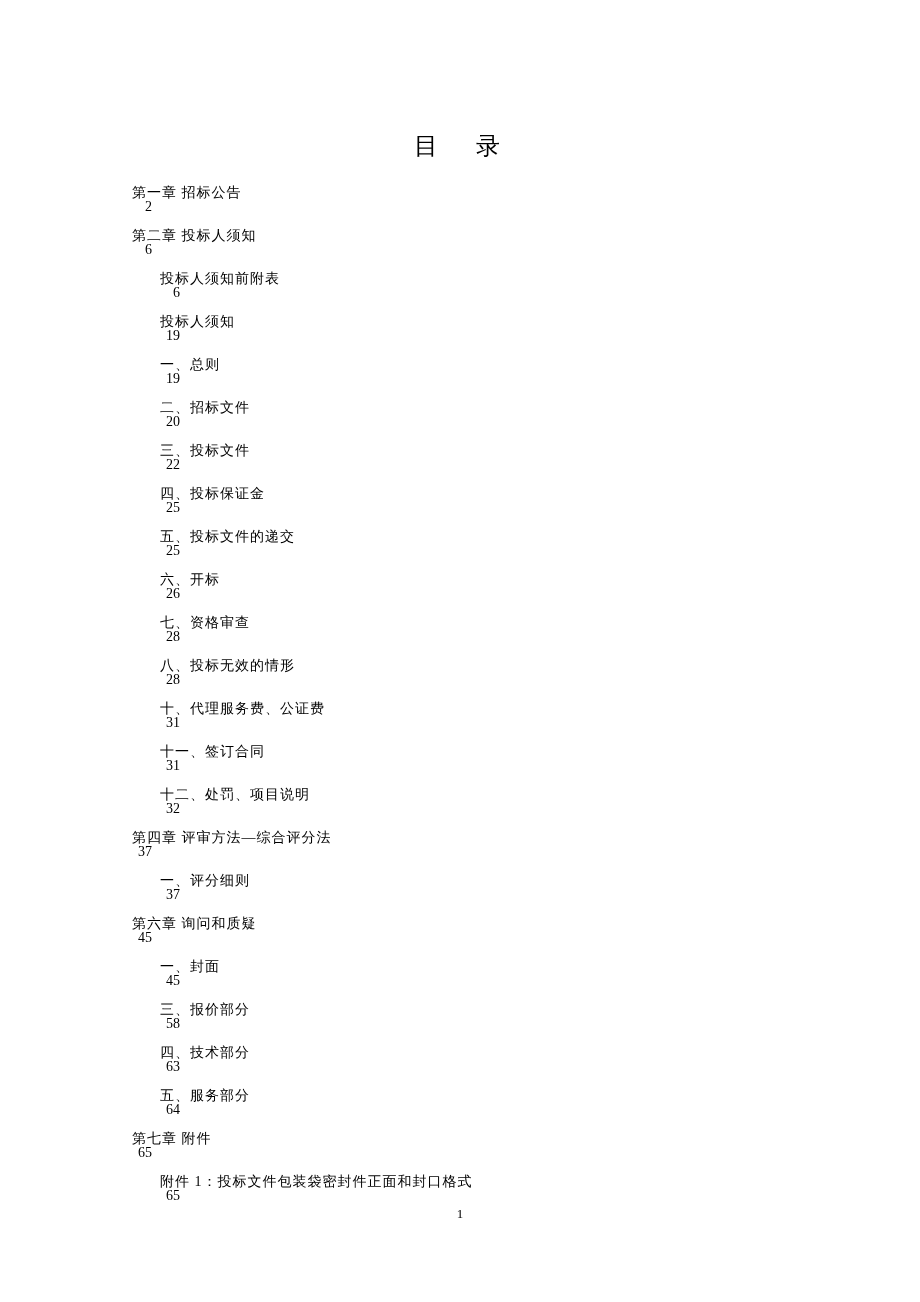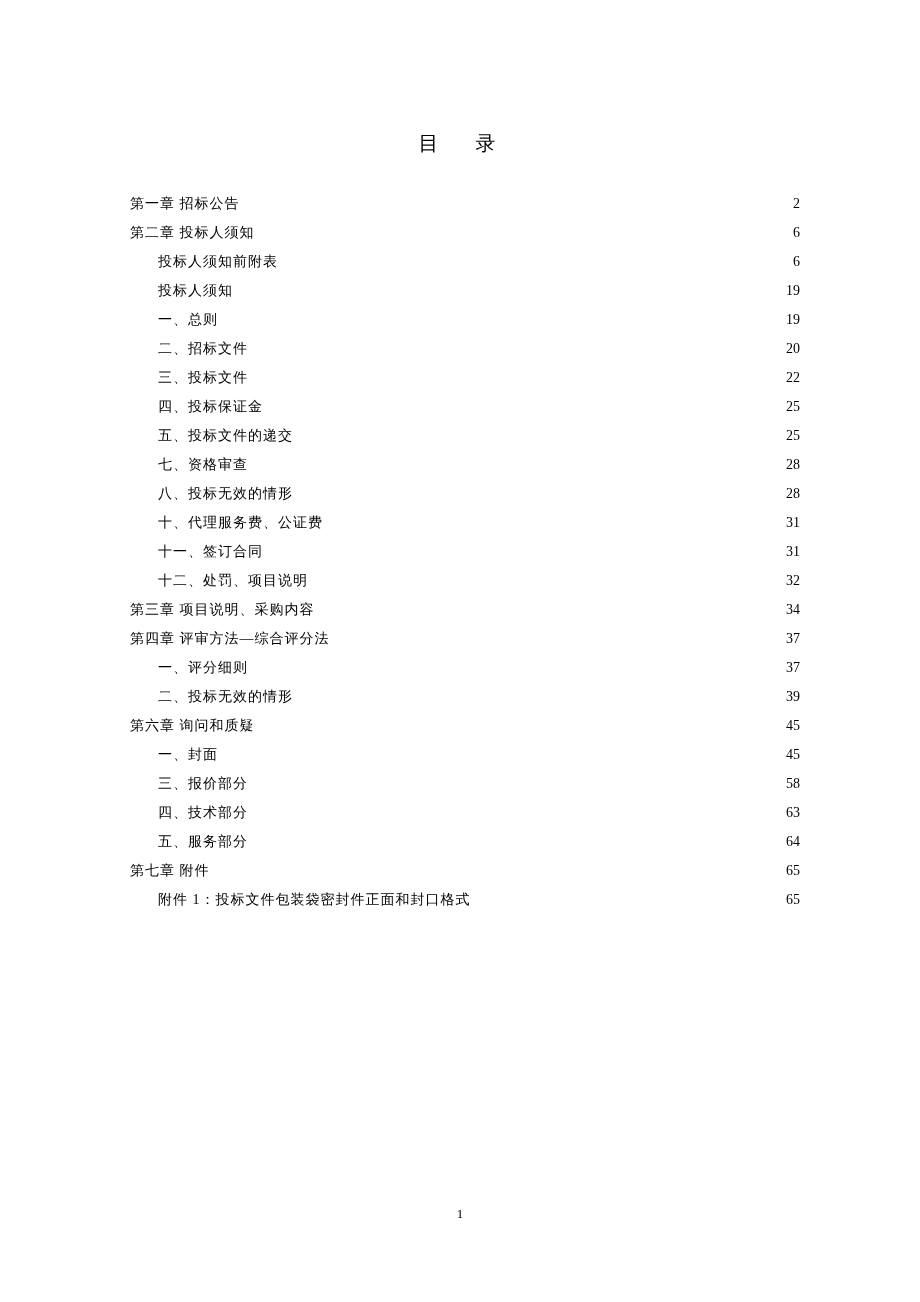--- a/index.html
+++ b/index.html
@@ -13,35 +13,36 @@
       background: #ffffff;
       font-family: "SimSun", "宋体", serif;
       color: #000000;
       position: relative;
     }
     .page {
       padding: 130px 120px 0 130px;
     }
     .title {
       text-align: center;
-      font-size: 20px;
+      font-size: 24px;
       font-weight: normal;
       letter-spacing: 16px;
-      margin-bottom: 40px;
+      margin-bottom: 24px;
       font-family: "SimSun", "宋体", serif;
     }
     .toc {
       font-size: 14px;
       line-height: 1;
     }
     .toc-entry {
       display: flex;
       align-items: baseline;
       margin-bottom: 15px;
       white-space: nowrap;
+      flex-direction: column;
     }
     .toc-entry.level-0 {
       padding-left: 0;
     }
     .toc-entry.level-1 {
       padding-left: 28px;
     }
     .toc-label {
       flex-shrink: 0;
       letter-spacing: 1px;
@@ -118,20 +119,25 @@
         <span class="toc-label">四、投标保证金</span>
         <span class="toc-dots"></span>
         <span class="toc-page">25</span>
       </div>
       <div class="toc-entry level-1">
         <span class="toc-label">五、投标文件的递交</span>
         <span class="toc-dots"></span>
         <span class="toc-page">25</span>
       </div>
       <div class="toc-entry level-1">
+        <span class="toc-label">六、开标</span>
+        <span class="toc-dots"></span>
+        <span class="toc-page">26</span>
+      </div>
+      <div class="toc-entry level-1">
         <span class="toc-label">七、资格审查</span>
         <span class="toc-dots"></span>
         <span class="toc-page">28</span>
       </div>
       <div class="toc-entry level-1">
         <span class="toc-label">八、投标无效的情形</span>
         <span class="toc-dots"></span>
         <span class="toc-page">28</span>
       </div>
       <div class="toc-entry level-1">
@@ -143,38 +149,28 @@
         <span class="toc-label">十一、签订合同</span>
         <span class="toc-dots"></span>
         <span class="toc-page">31</span>
       </div>
       <div class="toc-entry level-1">
         <span class="toc-label">十二、处罚、项目说明</span>
         <span class="toc-dots"></span>
         <span class="toc-page">32</span>
       </div>
       <div class="toc-entry level-0">
-        <span class="toc-label">第三章  项目说明、采购内容</span>
-        <span class="toc-dots"></span>
-        <span class="toc-page">34</span>
-      </div>
-      <div class="toc-entry level-0">
         <span class="toc-label">第四章  评审方法—综合评分法</span>
         <span class="toc-dots"></span>
         <span class="toc-page">37</span>
       </div>
       <div class="toc-entry level-1">
         <span class="toc-label">一、评分细则</span>
         <span class="toc-dots"></span>
         <span class="toc-page">37</span>
-      </div>
-      <div class="toc-entry level-1">
-        <span class="toc-label">二、投标无效的情形</span>
-        <span class="toc-dots"></span>
-        <span class="toc-page">39</span>
       </div>
       <div class="toc-entry level-0">
         <span class="toc-label">第六章 询问和质疑</span>
         <span class="toc-dots"></span>
         <span class="toc-page">45</span>
       </div>
       <div class="toc-entry level-1">
         <span class="toc-label">一、封面</span>
         <span class="toc-dots"></span>
         <span class="toc-page">45</span>

